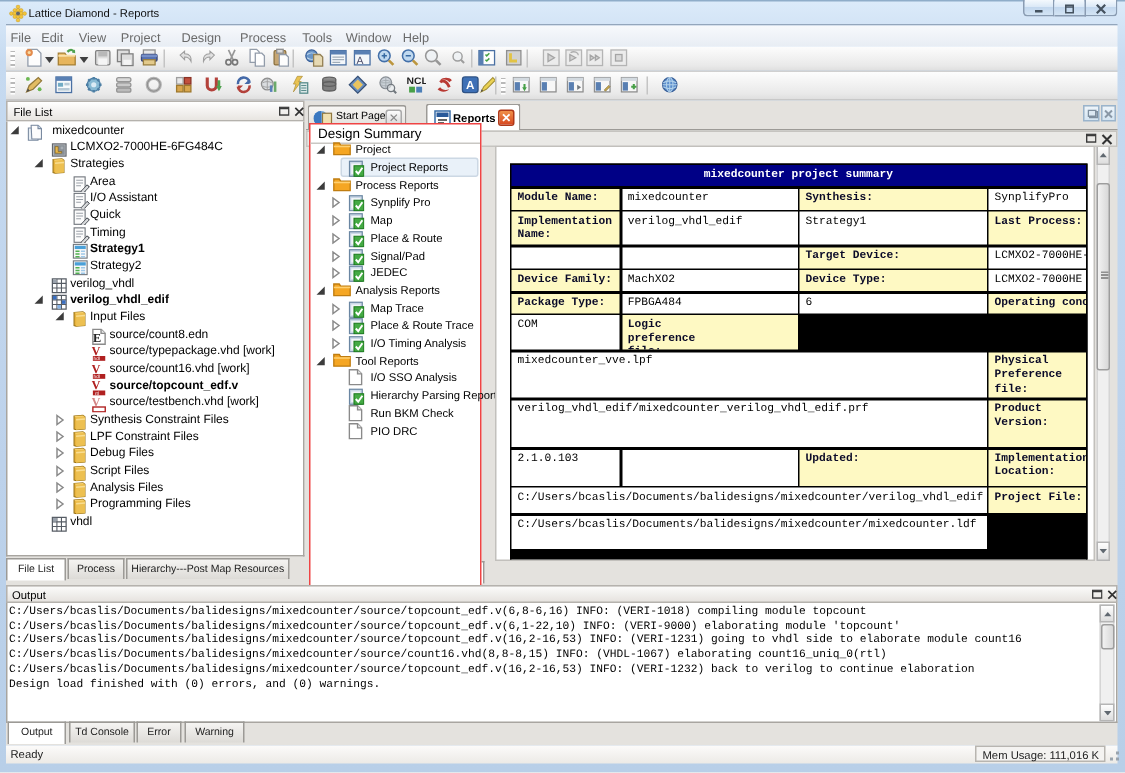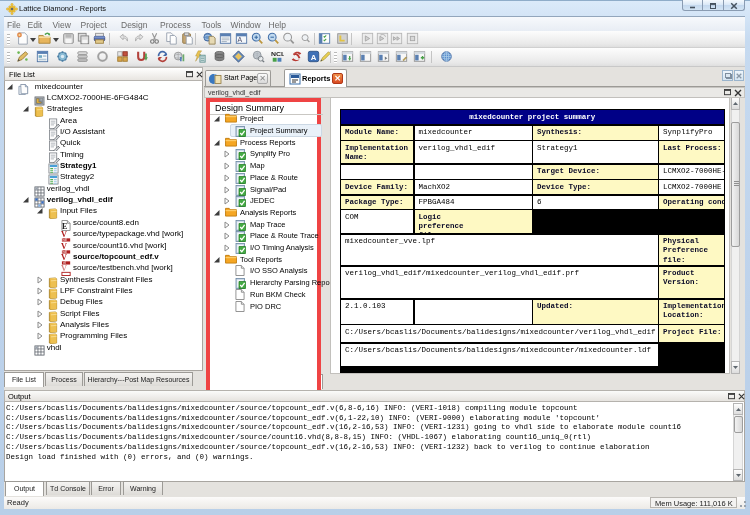--- a/index.html
+++ b/index.html
@@ -34,21 +34,21 @@
 .tr b{font-weight:bold}
 
 .btab{position:absolute;height:13.5px;font-size:7px;line-height:13px;text-align:center;background:linear-gradient(#f5f4f2,#dddbd7);border:1px solid #9c9a96;border-bottom:none;color:#222}
 .btab.act{background:#fff;height:15px}
 
 #mdi{position:absolute;left:200px;top:0;width:541px;height:323px}
 .ttab{position:absolute;font-size:7.5px;background:linear-gradient(#f8f7f5,#dedcd8);border:1px solid #9c9a96;border-bottom:none;border-radius:2px 2px 0 0;white-space:nowrap}
 .ttab.act{background:#fff}
 #vvbar{position:absolute;left:0;top:20px;width:541px;height:11px;background:#eae9e6;border:1px solid #c6c4c0;font-size:7px;color:#333;padding-left:3px;line-height:10px}
 
-#dspanel{position:absolute;left:2px;top:31px;width:115px;height:322px;background:#fff;border:4px solid #ef4444;font-size:11px}
+#dspanel{position:absolute;left:2px;top:15px;width:115px;height:322px;background:#fff;border:1px solid #ef4444;font-size:11px}
 #dshead{position:absolute;left:0;top:0;width:113px;height:13px;border-bottom:1px solid #c9c7c3;padding:0 0 0 5px;line-height:13px;font-size:9px}
 .dr{position:absolute;height:11px;font-size:7.5px;line-height:11px;white-space:nowrap;color:#000}
 
 #report{position:absolute;left:126px;top:30px;width:400px;height:277px;background:#fff;border:1px solid #c2c0bc;overflow:hidden}
 
 .sb{position:absolute;background:#f0f0f0;border:1px solid #d5d5d5}
 .sbthumb{position:absolute;background:linear-gradient(90deg,#f2f2f2,#d8d8d8);border:1px solid #9d9d9d;border-radius:2px}
 .sbarrow{position:absolute;background:linear-gradient(#fefefe,#ddd);border:1px solid #b5b5b5;display:flex;align-items:center;justify-content:center}
 .sbarrow svg{display:block}
 
@@ -638,21 +638,21 @@
               <path d="M.5 4h12" stroke="#ffd070" stroke-width="1.2"></path>
             </svg></span>
           <div class="dr" style="left:30px;top:11.3px">Project</div>
           <div class="abs" style="left:20px;top:22.0px;width:92px;height:13px;background:#e9f1f9;border:1px solid #ccd8e4;border-radius:2px"></div>
           <span class="abs ic" style="left:25px;top:23.0px"><svg width="11" height="12" viewBox="0 0 11 12">
               <rect x="1" y="1.5" width="8.5" height="10" fill="#ccd9e8" stroke="#6a86a2" stroke-width=".8"></rect>
               <rect x="2.2" y="3" width="6" height="7" fill="#f2f5f8"></rect>
               <path d="M4 4.5h6.5v7H4z" fill="#44aa44" stroke="#1a7a1a" stroke-width=".7"></path>
               <path d="M5.2 8 6.8 9.8 9.6 5.8" stroke="#fff" stroke-width="1.3" fill="none"></path>
             </svg></span>
-          <div class="dr" style="left:40px;top:23.0px">Project Summary</div>
+          <div class="dr" style="left:40px;top:23.0px">Project Reports</div>
           <svg class="abs" style="left:3px;top:36.7px" width="8" height="8" viewBox="0 0 8 8">
             <path d="M1 6.5 6.5 6.5 6.5 1z" fill="#3c3c3c"></path>
           </svg>
           <span class="abs ic" style="left:15px;top:34.7px"><svg width="12" height="10" viewBox="0 0 13 11">
               <path d="M.5 1.5h4l1 1.5h7v7H.5z" fill="#f5a623" stroke="#c07d10" stroke-width="1"></path>
               <path d="M.5 4h12" stroke="#ffd070" stroke-width="1.2"></path>
             </svg></span>
           <div class="dr" style="left:30px;top:34.7px">Process Reports</div>
           <svg class="abs" style="left:13px;top:48.39999999999999px" width="8" height="8" viewBox="0 0 8 8">
             <path d="M2 1 6 4 2 7z" fill="none" stroke="#8a8a8a" stroke-width="1"></path>

